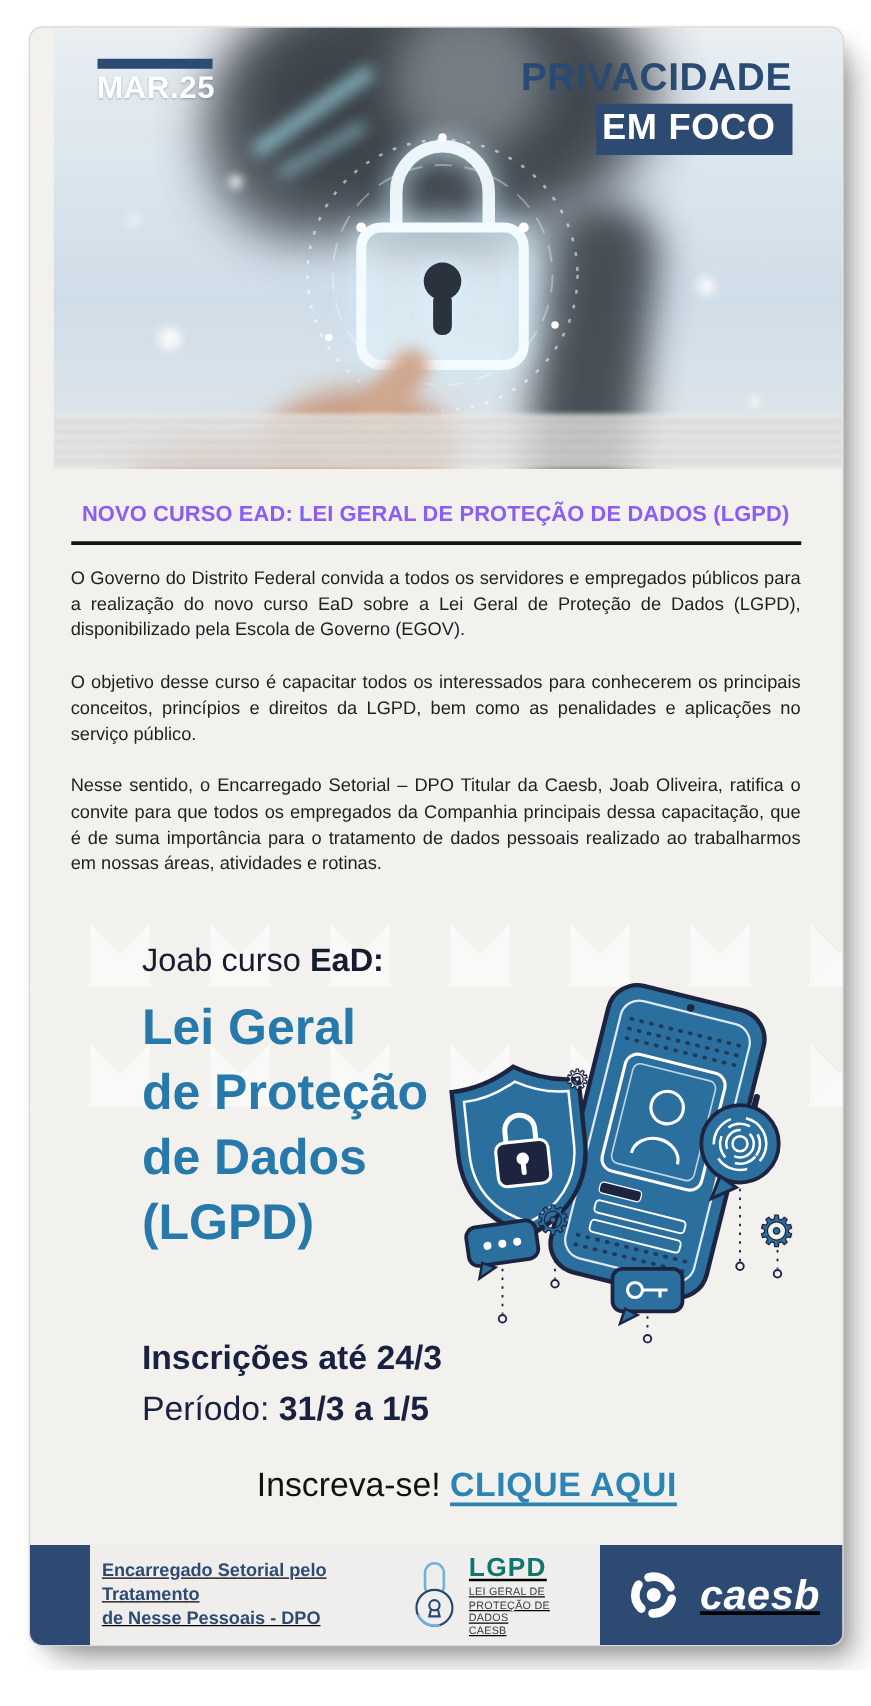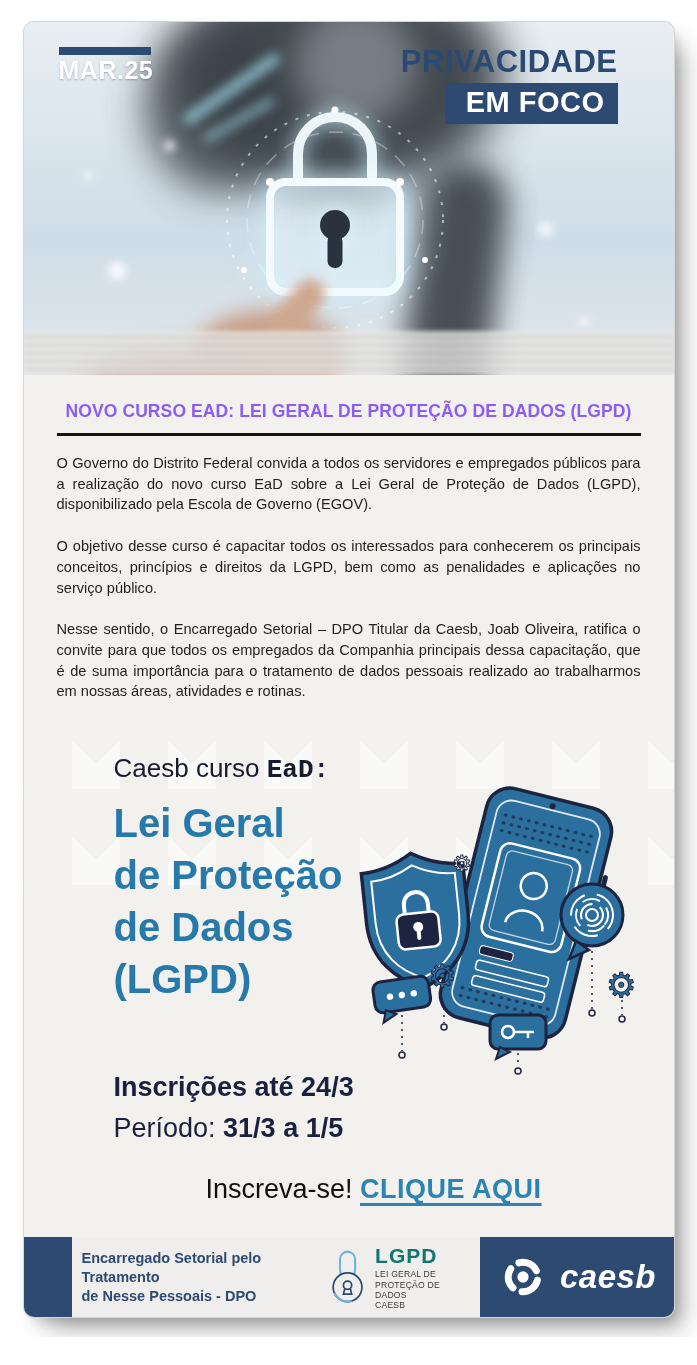--- a/index.html
+++ b/index.html
@@ -3,21 +3,21 @@
 <meta charset="utf-8">
 <style>
   html,body{margin:0;padding:0;background:#ffffff;font-family:"Liberation Sans","DejaVu Sans",sans-serif;}
   .page{
     position:relative;width:650px;margin:22px auto 20px auto;
     background:#f2f1ee;border-radius:10px;overflow:hidden;
     box-shadow:0 0 0 1px #d6d6d4, 16px 18px 26px -8px rgba(70,70,70,.45), 6px 8px 14px -4px rgba(90,90,90,.35);
   }
   
   .hero{position:relative;height:353px;overflow:hidden;
-    background:linear-gradient(180deg,#e9eef2 0%,#d8e4ec 38%,#cfdde8 62%,#e2e7ea 100%);}
+    background:linear-gradient(180deg,#e9eef2 0%,#d8e4ec 38%,#cfdde8 62%,#e2e7ea 100%);margin-left:19px;}
   .blob{position:absolute;border-radius:50%;}
   .ph-person{left:150px;top:-60px;width:330px;height:230px;background:#343b42;filter:blur(22px);opacity:.92;}
   .ph-shoulder{left:120px;top:0px;width:150px;height:170px;background:#3c434a;filter:blur(20px);opacity:.8;}
   .ph-head{left:272px;top:-18px;width:120px;height:120px;background:#7d838a;filter:blur(16px);opacity:.9;}
   .ph-arm{left:388px;top:140px;width:86px;height:250px;background:#30363d;filter:blur(15px);opacity:.85;transform:rotate(7deg);border-radius:40px;}
   .ph-hand{left:168px;top:288px;width:155px;height:95px;background:#c79e87;filter:blur(10px);}
   .ph-finger{left:256px;top:252px;width:30px;height:78px;background:#cfa78f;filter:blur(6px);transform:rotate(38deg);border-radius:16px;}
   .ph-forearm{left:55px;top:330px;width:190px;height:70px;background:#bb9689;filter:blur(14px);}
   .ph-desk{position:absolute;left:0;bottom:0;width:100%;height:44px;
     background:repeating-linear-gradient(180deg,#eceae7 0 4px,#d4d5d3 4px 8px);filter:blur(2px);opacity:.8;}
@@ -28,43 +28,43 @@
   .b1{left:84px;top:240px;width:18px;height:18px;}
   .b2{left:140px;top:118px;width:11px;height:11px;}
   .b3{left:515px;top:200px;width:14px;height:14px;}
   .b4{left:556px;top:295px;width:9px;height:9px;}
   .b5{left:468px;top:86px;width:11px;height:11px;}
   .b6{left:60px;top:150px;width:8px;height:8px;}
   .hero-lock{position:absolute;left:196px;top:48px;filter:drop-shadow(0 0 10px rgba(205,240,255,.95));}
   .issue{position:absolute;left:35px;top:25px;}
   .issue-bar{width:92px;height:8px;background:#2d4a72;}
   .issue-text{font-size:25px;font-weight:bold;color:#ffffff;letter-spacing:.5px;margin-top:1px;text-shadow:0 1px 2px rgba(40,60,90,.35);}
-  .masthead{position:absolute;right:56px;top:24px;text-align:right;}
+  .masthead{position:absolute;right:40px;top:24px;text-align:right;}
   .mast-1{font-size:31px;font-weight:bold;color:#2b4a73;letter-spacing:.5px;line-height:1.05;}
-  .mast-2{display:inline-block;margin-top:4px;background:#2d4a72;color:#ffffff;font-size:29px;font-weight:bold;letter-spacing:.5px;padding:3px 13px 5px 21px;}
+  .mast-2{display:inline-block;margin-top:4px;background:#2d4a72;color:#ffffff;font-size:29px;font-weight:bold;letter-spacing:.5px;padding:3px 13px 5px 5px;}
   
   .content{padding:0 33px;}
   .headline{margin:26px 0 0 0;text-align:center;font-size:17.5px;font-weight:bold;color:#8b5cf6;letter-spacing:.1px;}
   .rule{border:none;border-top:3px solid #141414;margin:11px 0 17px 0;}
   .content p{margin:0 0 21px 0;font-size:14.6px;line-height:1.42;color:#1f1f1f;text-align:justify;}
   
   .promo{position:relative;margin:4px -33px 0 -33px;padding:30px 40px 26px 90px;}
   .promo::before{content:"";position:absolute;left:0;top:0;right:0;height:190px;opacity:.55;pointer-events:none;
     background-image:linear-gradient(135deg,transparent 74%,rgba(255,255,255,.95) 74%),linear-gradient(225deg,transparent 74%,rgba(255,255,255,.95) 74%);
     background-size:96px 96px;background-position:0 -30px,48px -30px;background-repeat:repeat;}
   .kicker{position:relative;font-size:26px;color:#161c2e;}
-  .kicker b{font-weight:bold;font-family:Liberation Mono, monospace;}
+  .kicker b{font-weight:bold;}
   .promo-title{position:relative;margin:12px 0 0 0;font-size:40px;line-height:1.3;font-weight:bold;color:#2779ab;letter-spacing:0;}
   .illus{position:absolute;right:34px;top:42px;}
   .info{position:relative;margin-top:62px;font-size:27px;color:#1a2140;line-height:1.5;}
   .info b{font-weight:bold;}
   .cta{position:relative;margin-top:26px;text-align:center;font-size:27px;color:#111111;}
   .cta a{color:#2b84b4;font-weight:bold;text-decoration:underline;text-decoration-thickness:3px;text-underline-offset:5px;letter-spacing:.5px;cursor:pointer;}
   
-  .footer{display:flex;height:80px;margin-top:6px;}
+  .footer{display:flex;height:80px;margin-top:6px;text-decoration:underline;}
   .f-left{width:48px;background:#2d4a72;flex:none;}
   .f-mid{flex:1;display:flex;align-items:center;justify-content:space-between;padding:0 10px 0 10px;background:#efeeec;}
   .dpo{font-size:14.5px;font-weight:bold;color:#2d4a72;line-height:1.3;}
   .lgpd{display:flex;align-items:center;gap:7px;padding-right:2px;}
   .lgpd-text{line-height:1.22;}
   .lgpd-acr{font-size:21px;font-weight:bold;color:#0f766e;letter-spacing:1px;}
   .lgpd-sm{font-size:8.6px;color:#3a3a3a;letter-spacing:.2px;}
   .f-right{width:194px;flex:none;background:#2d4a72;display:flex;align-items:center;justify-content:center;gap:11px;}
   .brand{color:#ffffff;font-size:33px;font-weight:bold;font-style:italic;letter-spacing:.5px;}
 </style>
@@ -117,21 +117,21 @@
   </div>
 
   <div class="content">
     <h1 class="headline">NOVO CURSO EAD: LEI GERAL DE PROTEÇÃO DE DADOS (LGPD)</h1>
     <hr class="rule">
     <p>O Governo do Distrito Federal convida a todos os servidores e empregados públicos para a realização do novo curso EaD sobre a Lei Geral de Proteção de Dados (LGPD), disponibilizado pela Escola de Governo (EGOV).</p>
     <p>O objetivo desse curso é capacitar todos os interessados para conhecerem os principais conceitos, princípios e direitos da LGPD, bem como as penalidades e aplicações no serviço público.</p>
     <p>Nesse sentido, o Encarregado Setorial – DPO Titular da Caesb, Joab Oliveira, ratifica o convite para que todos os empregados da Companhia principais dessa capacitação, que é de suma importância para o tratamento de dados pessoais realizado ao trabalharmos em nossas áreas, atividades e rotinas.</p>
 
     <section class="promo">
-      <div class="kicker"><span>Caesb curso </span><b>EaD:</b></div>
+      <div class="kicker"><span>Joab curso </span><b>EaD:</b></div>
       <h2 class="promo-title">
         <div>Lei Geral</div>
         <div>de Proteção</div>
         <div>de Dados</div>
         <div>(LGPD)</div>
       </h2>
 
       <svg class="illus" width="300" height="310" viewBox="0 0 300 310">
 
         <g stroke="#1d2440" stroke-width="1.5" stroke-dasharray="2 5" fill="none">

